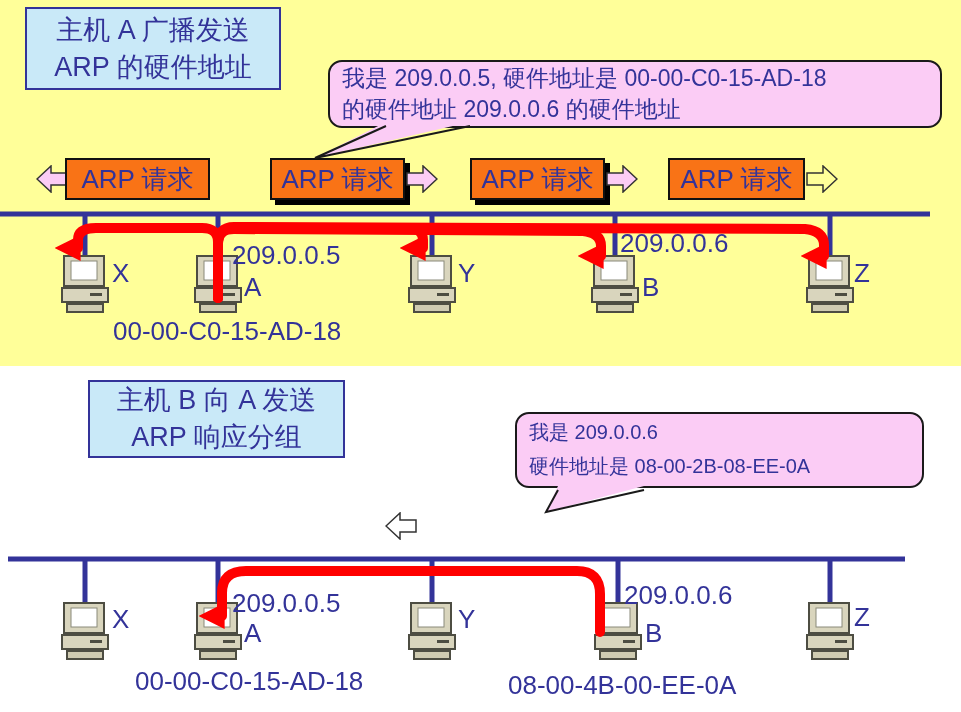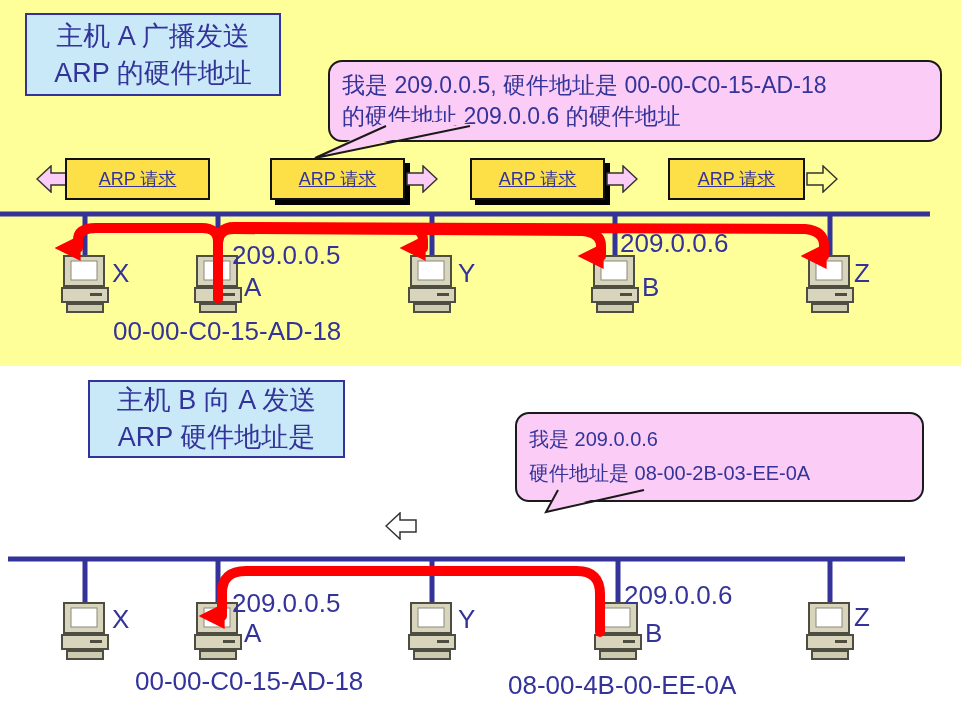--- a/index.html
+++ b/index.html
@@ -13,26 +13,26 @@
   #red-arrows{z-index:4;}
   #bubble-tails{z-index:6;}
   .host-icon{position:absolute;width:48px;height:62px;z-index:3;}
   .panel{
     position:absolute;background:#C9E9F8;border:2px solid #333399;color:#333399;
     text-align:center;font-size:27px;line-height:37px;z-index:5;
     display:flex;flex-direction:column;justify-content:center;white-space:nowrap;
   }
   .bubble{
     position:absolute;background:#FBCCF5;border:2px solid #1a1a1a;border-radius:14px;
-    color:#333399;font-size:23px;line-height:31px;padding:8px 12px;white-space:nowrap;z-index:5;
+    color:#333399;font-size:23px;line-height:31px;padding:1px 12px;white-space:nowrap;z-index:5;
   }
   .pktbox{
-    position:absolute;background:#fde047;border:2px solid #111111;color:#333399;
-    font-size:18px;text-align:center;z-index:5;display:flex;align-items:center;
-    justify-content:center;white-space:nowrap;text-decoration:underline;
+    position:absolute;background:#f97316;border:2px solid #111111;color:#333399;
+    font-size:26px;text-align:center;z-index:5;display:flex;align-items:center;
+    justify-content:center;white-space:nowrap;
   }
   .shadow{box-shadow:5px 5px 0 #000000;}
   .lbl{position:absolute;color:#333399;font-size:26px;white-space:nowrap;z-index:5;}
   .pkt-arrow{position:absolute;z-index:5;width:32px;height:28px;}
 </style>
 </head>
 <body>
 
 <div class="stage">
 
@@ -76,21 +76,21 @@
     <g>
       <polygon points="386,122 470,122 315,158" fill="#FBCCF5"></polygon>
       <path d="M386,126 L315,158 L470,126" fill="none" stroke="#1a1a1a" stroke-width="2"></path>
     </g>
     <g>
       <polygon points="558,486 644,486 546,512" fill="#FBCCF5"></polygon>
       <path d="M558,490 L546,512 L644,490" fill="none" stroke="#1a1a1a" stroke-width="2"></path>
     </g>
   </svg>
 
-  <div class="panel" style="left:25px;top:13px;width:252px;height:79px">
+  <div class="panel" style="left:25px;top:7px;width:252px;height:79px">
     <div>主机 A 广播发送</div>
     <div>ARP 的硬件地址</div>
   </div>
 
   <div class="bubble" style="left:328px;top:60px;width:586px;height:62px">
     <div>我是 209.0.0.5,  硬件地址是 00-00-C0-15-AD-18</div>
     <div>的硬件地址 209.0.0.6 的硬件地址</div>
   </div>
 
   <svg class="pkt-arrow" style="left:36px;top:165px" viewBox="0 0 32 28">
@@ -163,26 +163,26 @@
   <div class="lbl" style="left:244px;top:272px">A</div>
   <div class="lbl" style="left:458px;top:258px">Y</div>
   <div class="lbl" style="left:642px;top:272px">B</div>
   <div class="lbl" style="left:854px;top:258px">Z</div>
   <div class="lbl" style="left:232px;top:240px">209.0.0.5</div>
   <div class="lbl" style="left:620px;top:228px">209.0.0.6</div>
   <div class="lbl" style="left:113px;top:316px">00-00-C0-15-AD-18</div>
 
   <div class="panel" style="left:88px;top:380px;width:253px;height:74px">
     <div>主机 B 向 A 发送</div>
-    <div>ARP 硬件地址是</div>
+    <div>ARP 响应分组</div>
   </div>
 
   <div class="bubble" style="left:515px;top:412px;width:381px;height:70px;font-size:20px;line-height:34px">
     <div>我是 209.0.0.6</div>
-    <div>硬件地址是 08-00-2B-03-EE-0A</div>
+    <div>硬件地址是 08-00-2B-08-EE-0A</div>
   </div>
 
   <svg class="pkt-arrow" style="left:385px;top:512px" viewBox="0 0 32 28">
     <polygon points="31,8 15,8 15,1 1,14 15,27 15,20 31,20" fill="#ffffff" stroke="#333333" stroke-width="1.5"></polygon>
   </svg>
 
   <div class="host-icon" style="left:61px;top:602px">
     <svg viewBox="0 0 48 62" width="48" height="62">
       <rect x="3" y="1" width="40" height="30" fill="#D9D5BD" stroke="#4d4d42" stroke-width="2"></rect>
       <rect x="10" y="6" width="26" height="19" fill="#ffffff" stroke="#8a8a7a"></rect>

